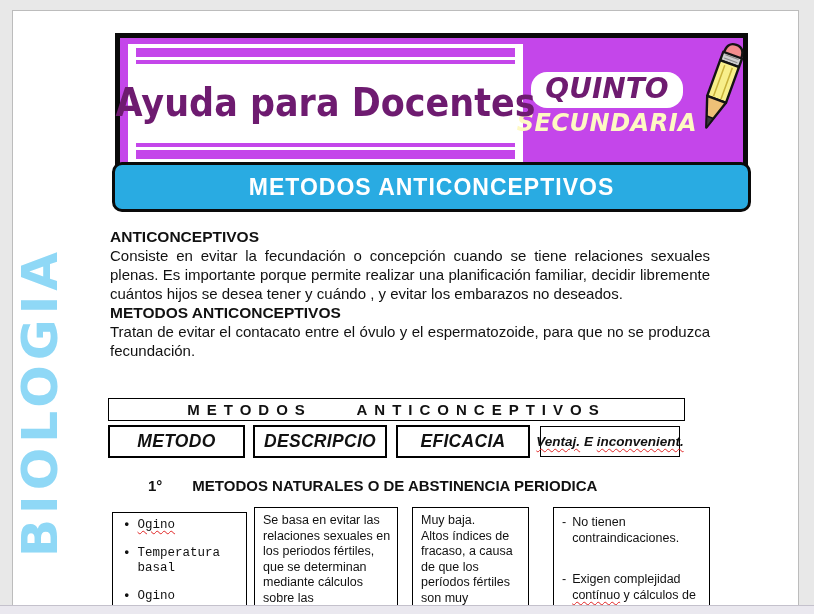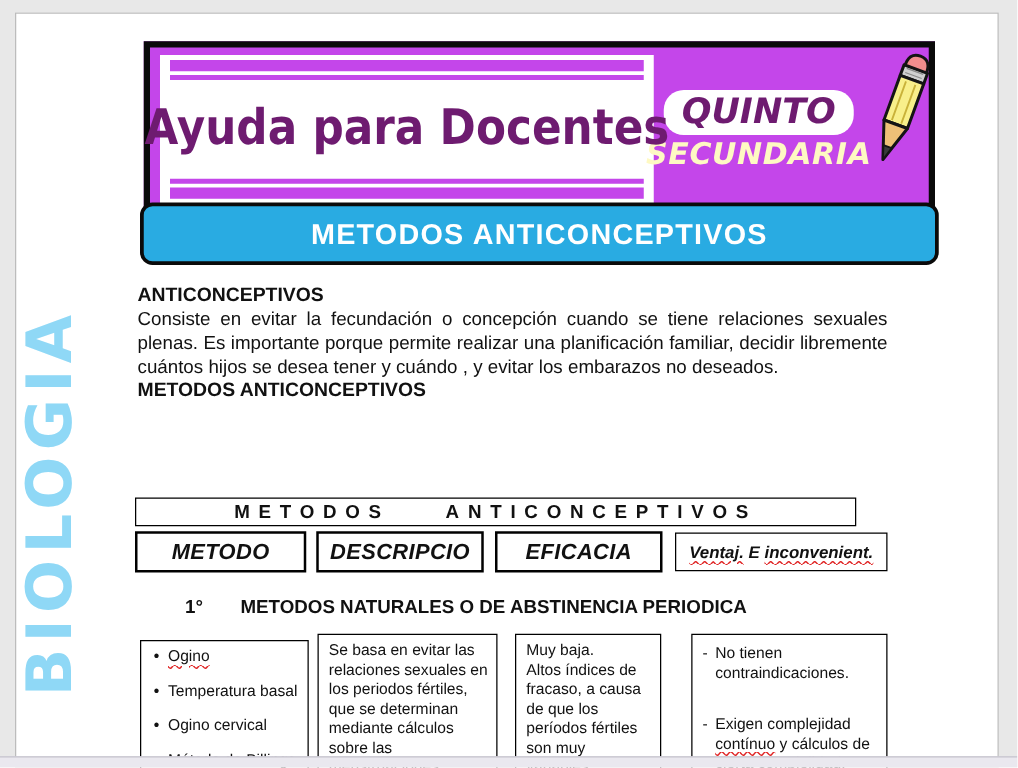--- a/index.html
+++ b/index.html
@@ -80,21 +80,21 @@
     white-space:nowrap;
   }
   .colbox{
     position:absolute;top:425px;height:33px;border:2px solid #000;
     box-sizing:border-box;display:flex;align-items:center;justify-content:center;
     font-weight:bold;font-size:17.5px;background:#fff;letter-spacing:.3px;font-style:italic;
   }
   .colbox.c1{left:108px;width:137px;}
   .colbox.c2{left:253px;width:134px;}
   .colbox.c3{left:396px;width:134px;}
-  .colbox.c4{left:540px;width:170px;border-width:1px;font-size:13.5px;top:426px;height:31px;letter-spacing:0;}
+  .colbox.c4{left:540px;width:140px;border-width:1px;font-size:13.5px;top:426px;height:31px;letter-spacing:0;}
   .misspell{
     text-decoration:underline;
     text-decoration-style:wavy;
     text-decoration-color:var(--spellcheck-red,#e02424);
     text-decoration-thickness:1px;
     text-underline-offset:2px;
   }
   
   .section-heading{
     position:absolute;left:148px;top:477px;
@@ -103,21 +103,21 @@
   
   .cell{
     position:absolute;border:1px solid #000;background:#fff;
     box-sizing:border-box;font-size:12.5px;line-height:15.5px;
   }
   .cell.m{left:112px;top:512px;width:135px;height:112px;padding:5px 4px 0 10px;}
   .cell.d{left:254px;top:507px;width:144px;height:117px;padding:5px 4px 0 8px;}
   .cell.e{left:412px;top:507px;width:117px;height:117px;padding:5px 4px 0 8px;}
   .cell.v{left:553px;top:507px;width:157px;height:117px;padding:7px 4px 0 8px;}
   .bullet-list{margin:0;padding:0;list-style:none;}
-  .bullet-list li{display:flex;gap:7px;margin-bottom:12px;}
+  .bullet-list li{display:flex;gap:7px;margin-bottom:12px;font-family:Liberation Mono, monospace;}
   .bullet-list li::before{content:"\2022";font-weight:bold;}
   .dash-item{display:flex;gap:6px;}
   .dash-item::before{content:"-";}
   .dash-item.second{margin-top:26px;}
   
   .bottom-band{
     position:absolute;left:0;top:605px;width:814px;height:9px;
     background:#eae8ef;border-top:1px solid #c4c1cc;box-sizing:border-box;z-index:30;
   }
 </style>
@@ -153,20 +153,21 @@
       <path d="M10 15 h14 M10 18.5 h14" stroke="#8a8a8a" stroke-width="1" fill="none"></path>
     </svg>
   </div>
 
   <div class="title-banner">METODOS ANTICONCEPTIVOS</div>
 
   <div class="intro">
     <h3>ANTICONCEPTIVOS</h3>
     <p>Consiste en evitar la fecundación o concepción cuando se tiene relaciones sexuales plenas. Es importante porque permite realizar una planificación familiar, decidir libremente cuántos hijos se desea tener y cuándo , y evitar los embarazos no deseados.</p>
     <h3>METODOS ANTICONCEPTIVOS</h3>
+    <p>Tratan de evitar el contacato entre el óvulo y el espermatozoide, para que no se produzca fecundación.</p>
   </div>
 
   <div class="spaced-box">METODOS ANTICONCEPTIVOS</div>
 
   <div class="colbox c1">METODO</div>
   <div class="colbox c2">DESCRIPCIO</div>
   <div class="colbox c3">EFICACIA</div>
   <div class="colbox c4">
     <span class="misspell">Ventaj.</span>
       <span style="white-space:pre;"> E </span>

